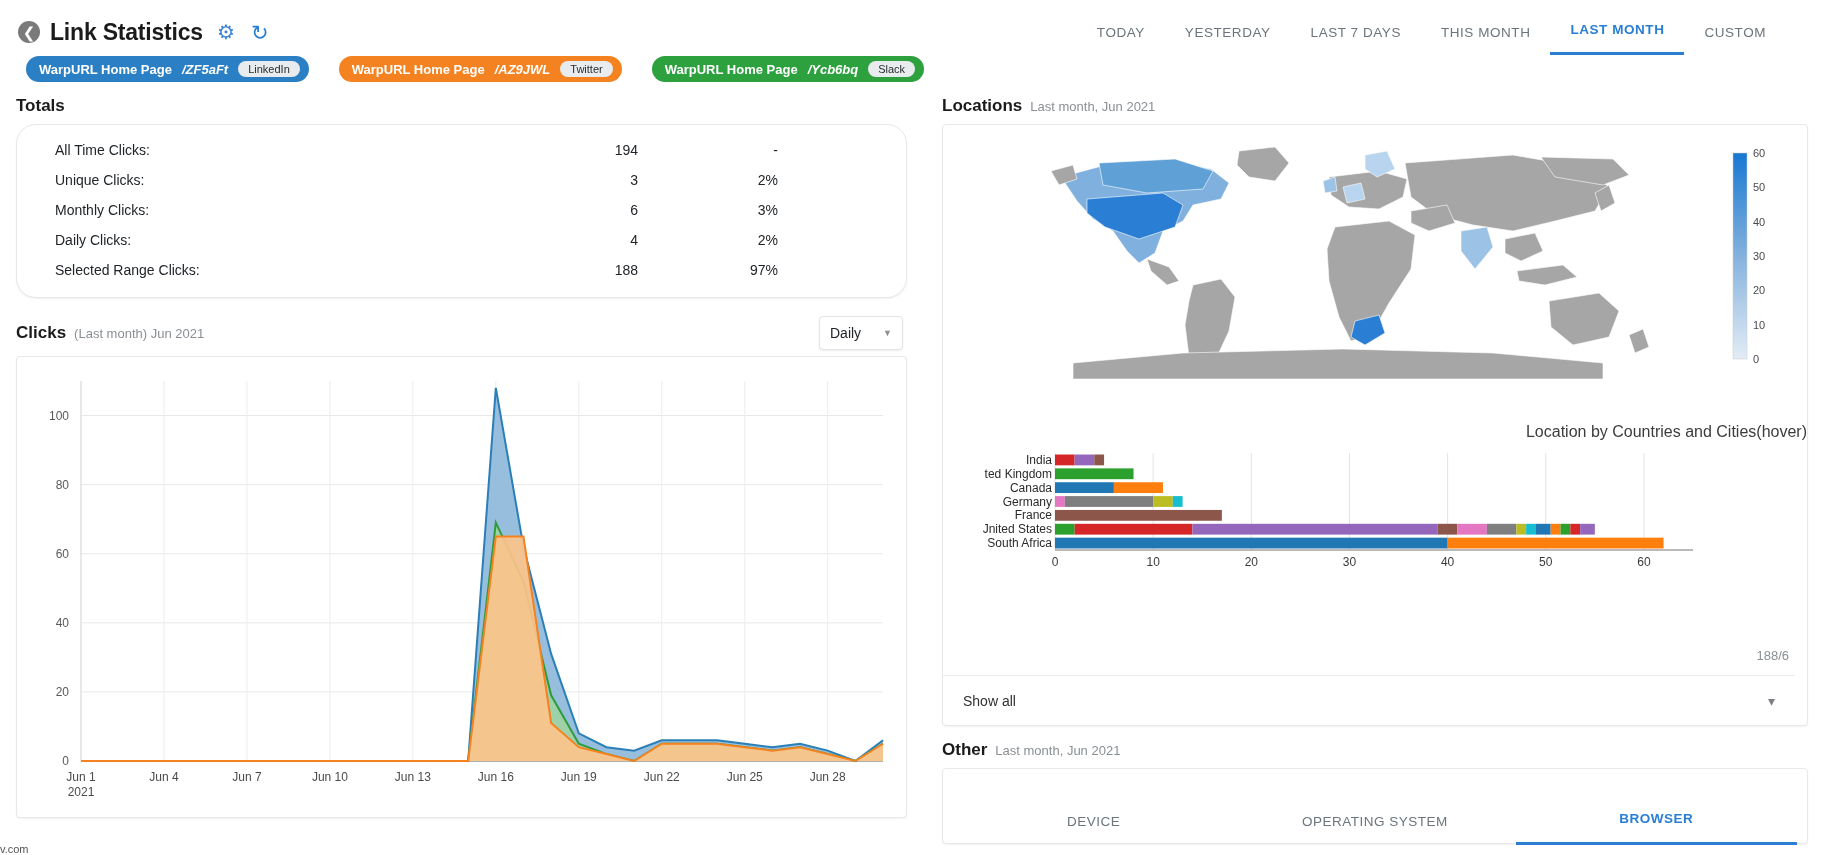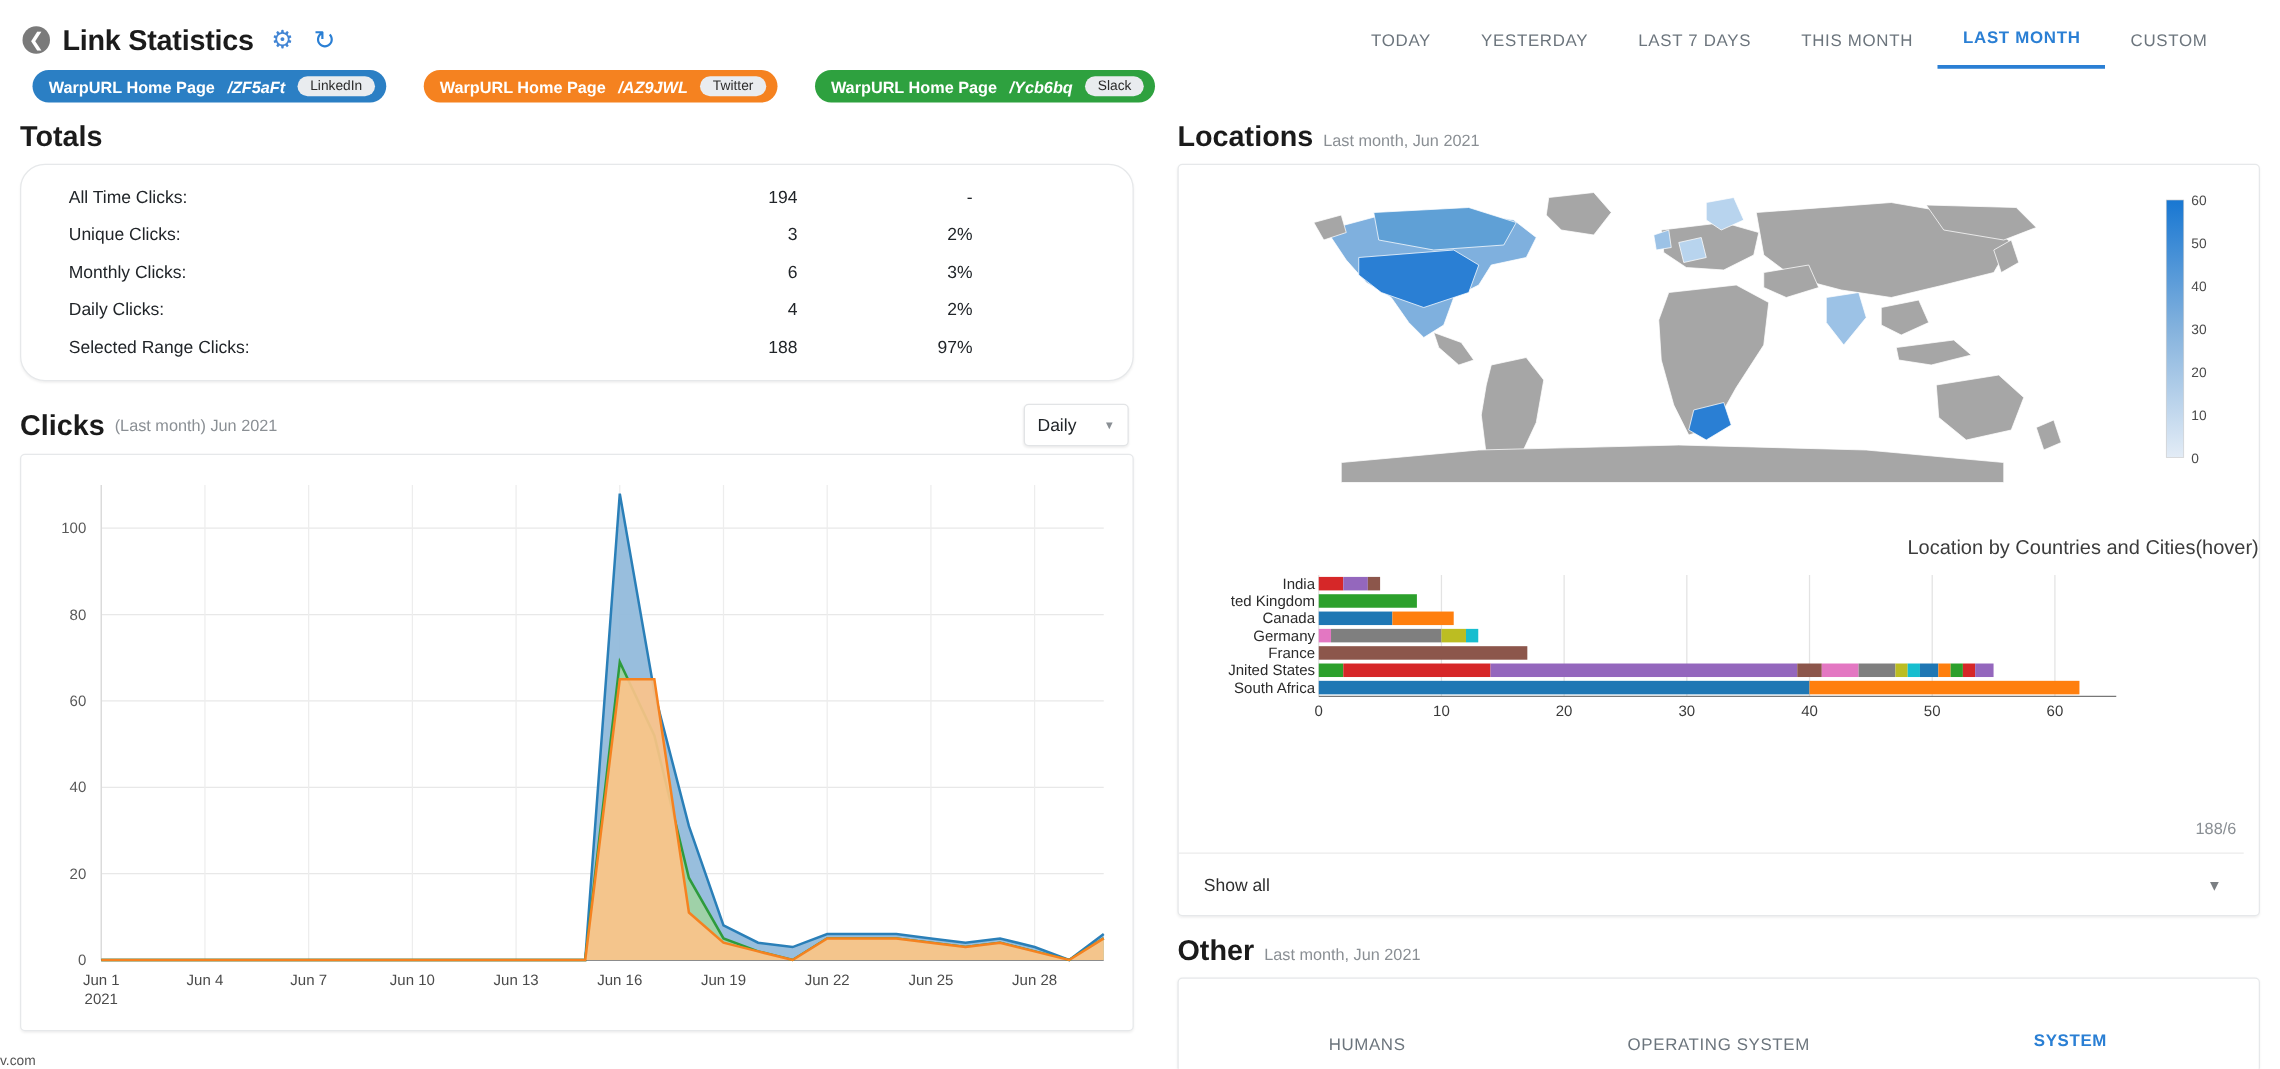--- a/index.html
+++ b/index.html
@@ -60,21 +60,21 @@
   .chip.c-linkedin { background: #2b7fc4; }
   .chip.c-twitter  { background: #f58220; }
   .chip.c-slack    { background: #2ea13f; }
 
   
   .cols { display: flex; padding: 0 0 0 0; }
   .col-left { width: 925px; padding: 0 18px 0 16px; }
   .col-right { width: 899px; padding: 0 16px 0 17px; }
 
   .section-head { display: flex; align-items: baseline; gap: 8px; margin: 14px 0 8px 0; }
-  .section-title { font-size: 23px; font-weight: bold; color: #1b1b1b; }
+  .section-title { font-size: 17px; font-weight: bold; color: #1b1b1b; }
   .section-sub { font-size: 13px; color: #8a8f94; }
 
   .card {
     background: #fff; border: 1px solid #e6e8ea; border-radius: 4px;
     box-shadow: 0 1px 2px rgba(0,0,0,.06);
   }
 
   
   .totals-card { padding: 10px 18px 12px 18px; border-radius: 20px; }
   .totals-table { width: 100%; border-collapse: collapse; }
@@ -375,22 +375,22 @@
         </div>
       </div>
 
       <div class="section-head">
         <span class="section-title">Other</span>
         <span class="section-sub">Last month, Jun 2021</span>
       </div>
 
       <div class="card other-card">
         <div class="other-tabs">
-          <div class="other-tab">HUMANS</div>
+          <div class="other-tab">DEVICE</div>
           <div class="other-tab">OPERATING SYSTEM</div>
-          <div class="other-tab active">SYSTEM</div>
+          <div class="other-tab active">BROWSER</div>
         </div>
       </div>
     </div>
   </div>
 
   <div class="corner-url">v.com</div>
 </div>
 
 </body></html>

